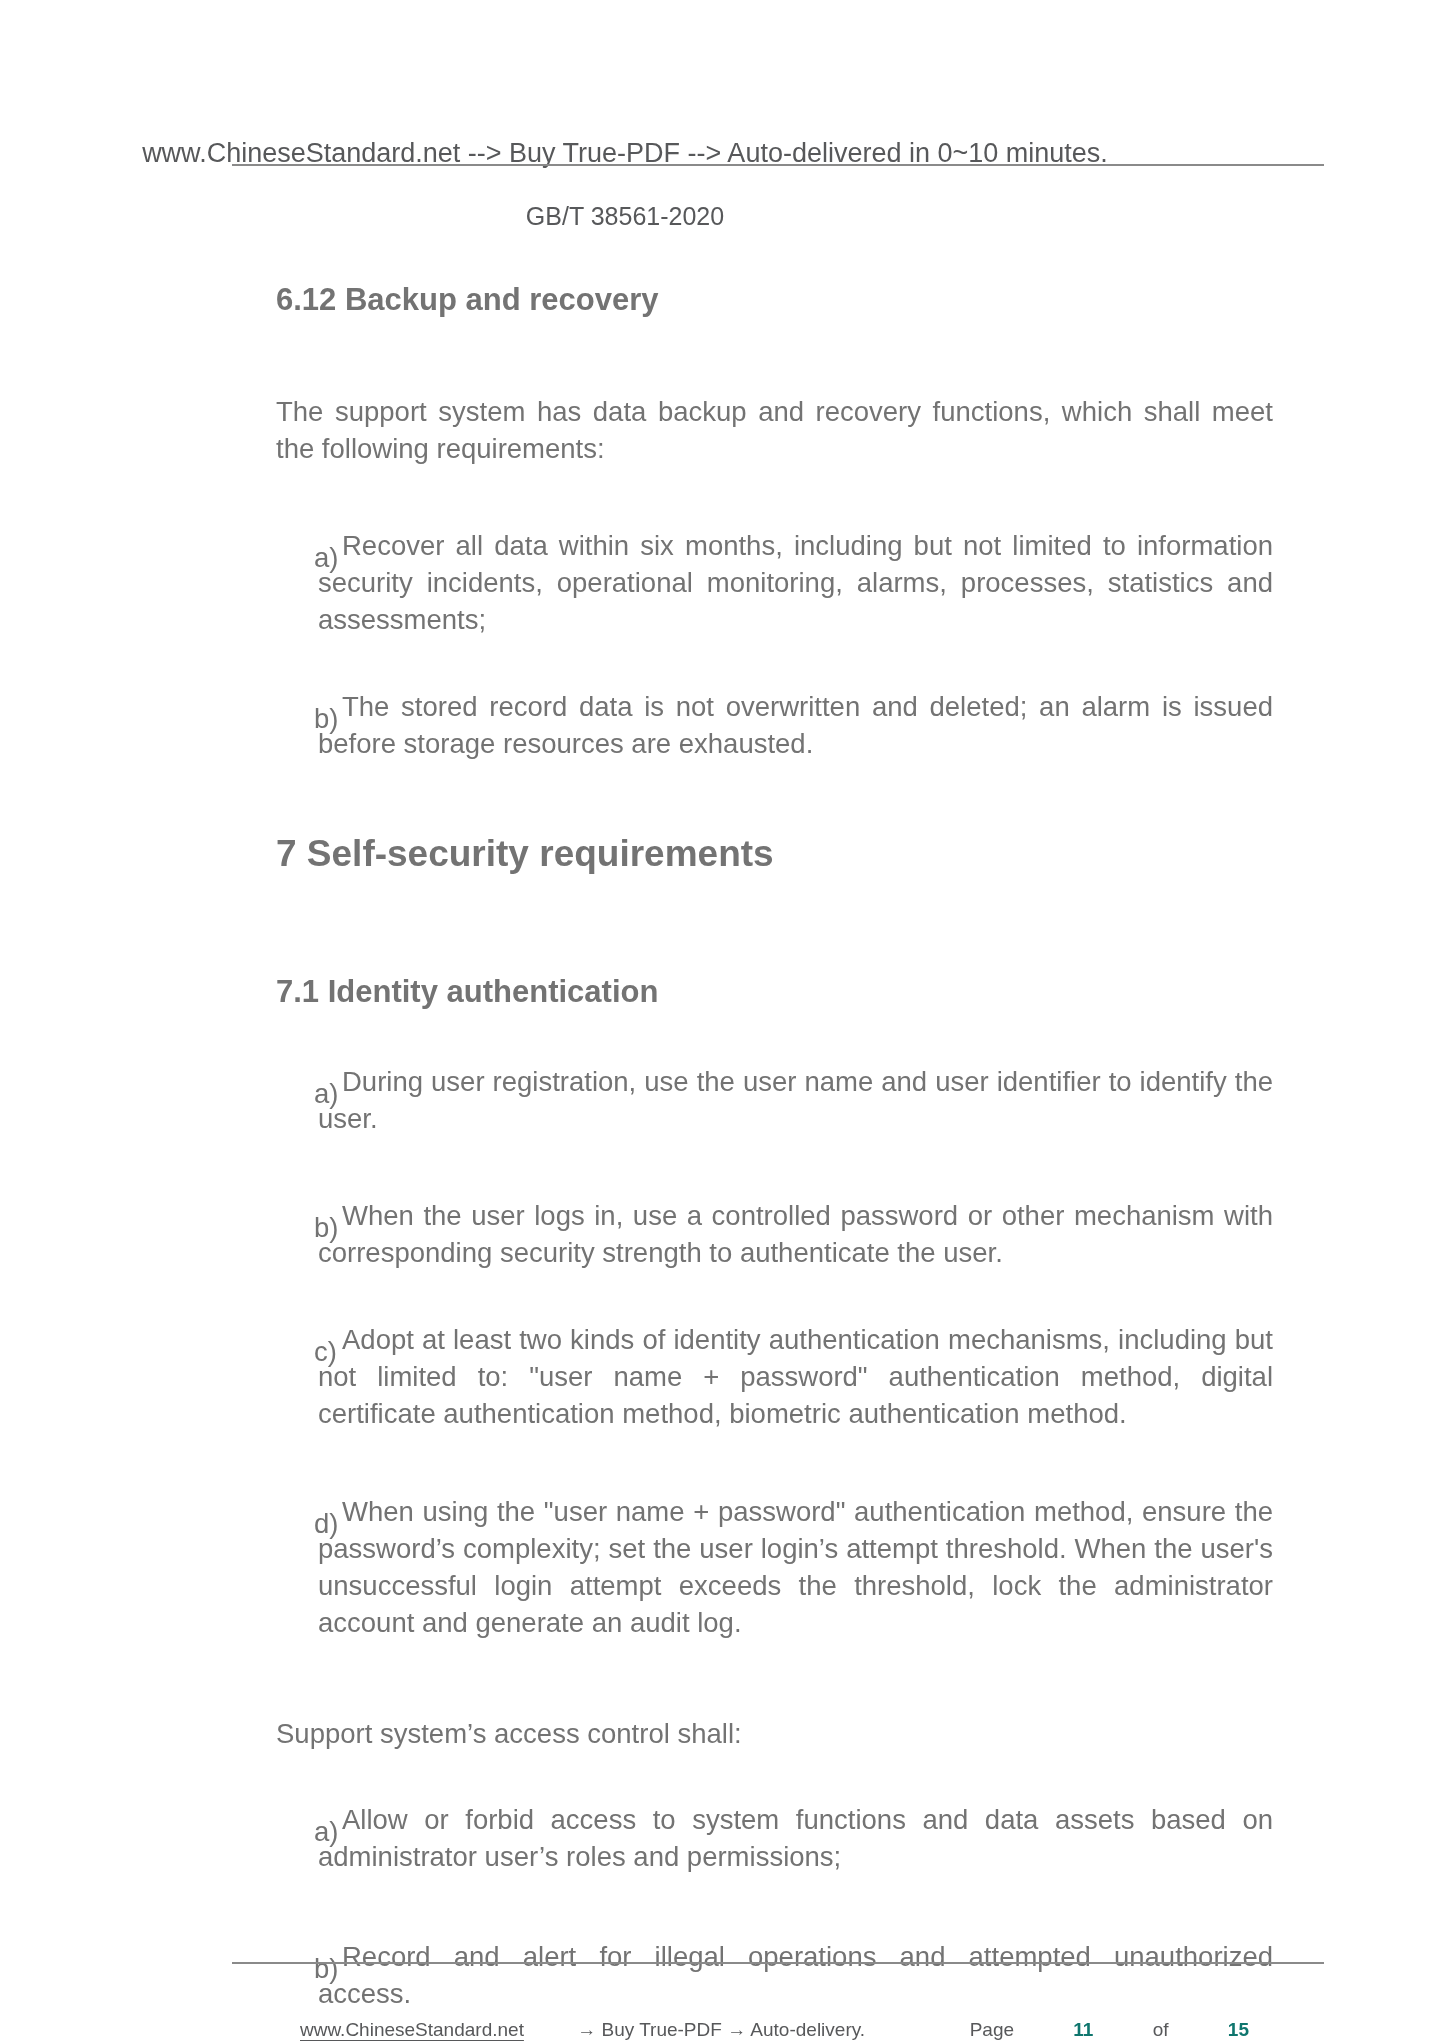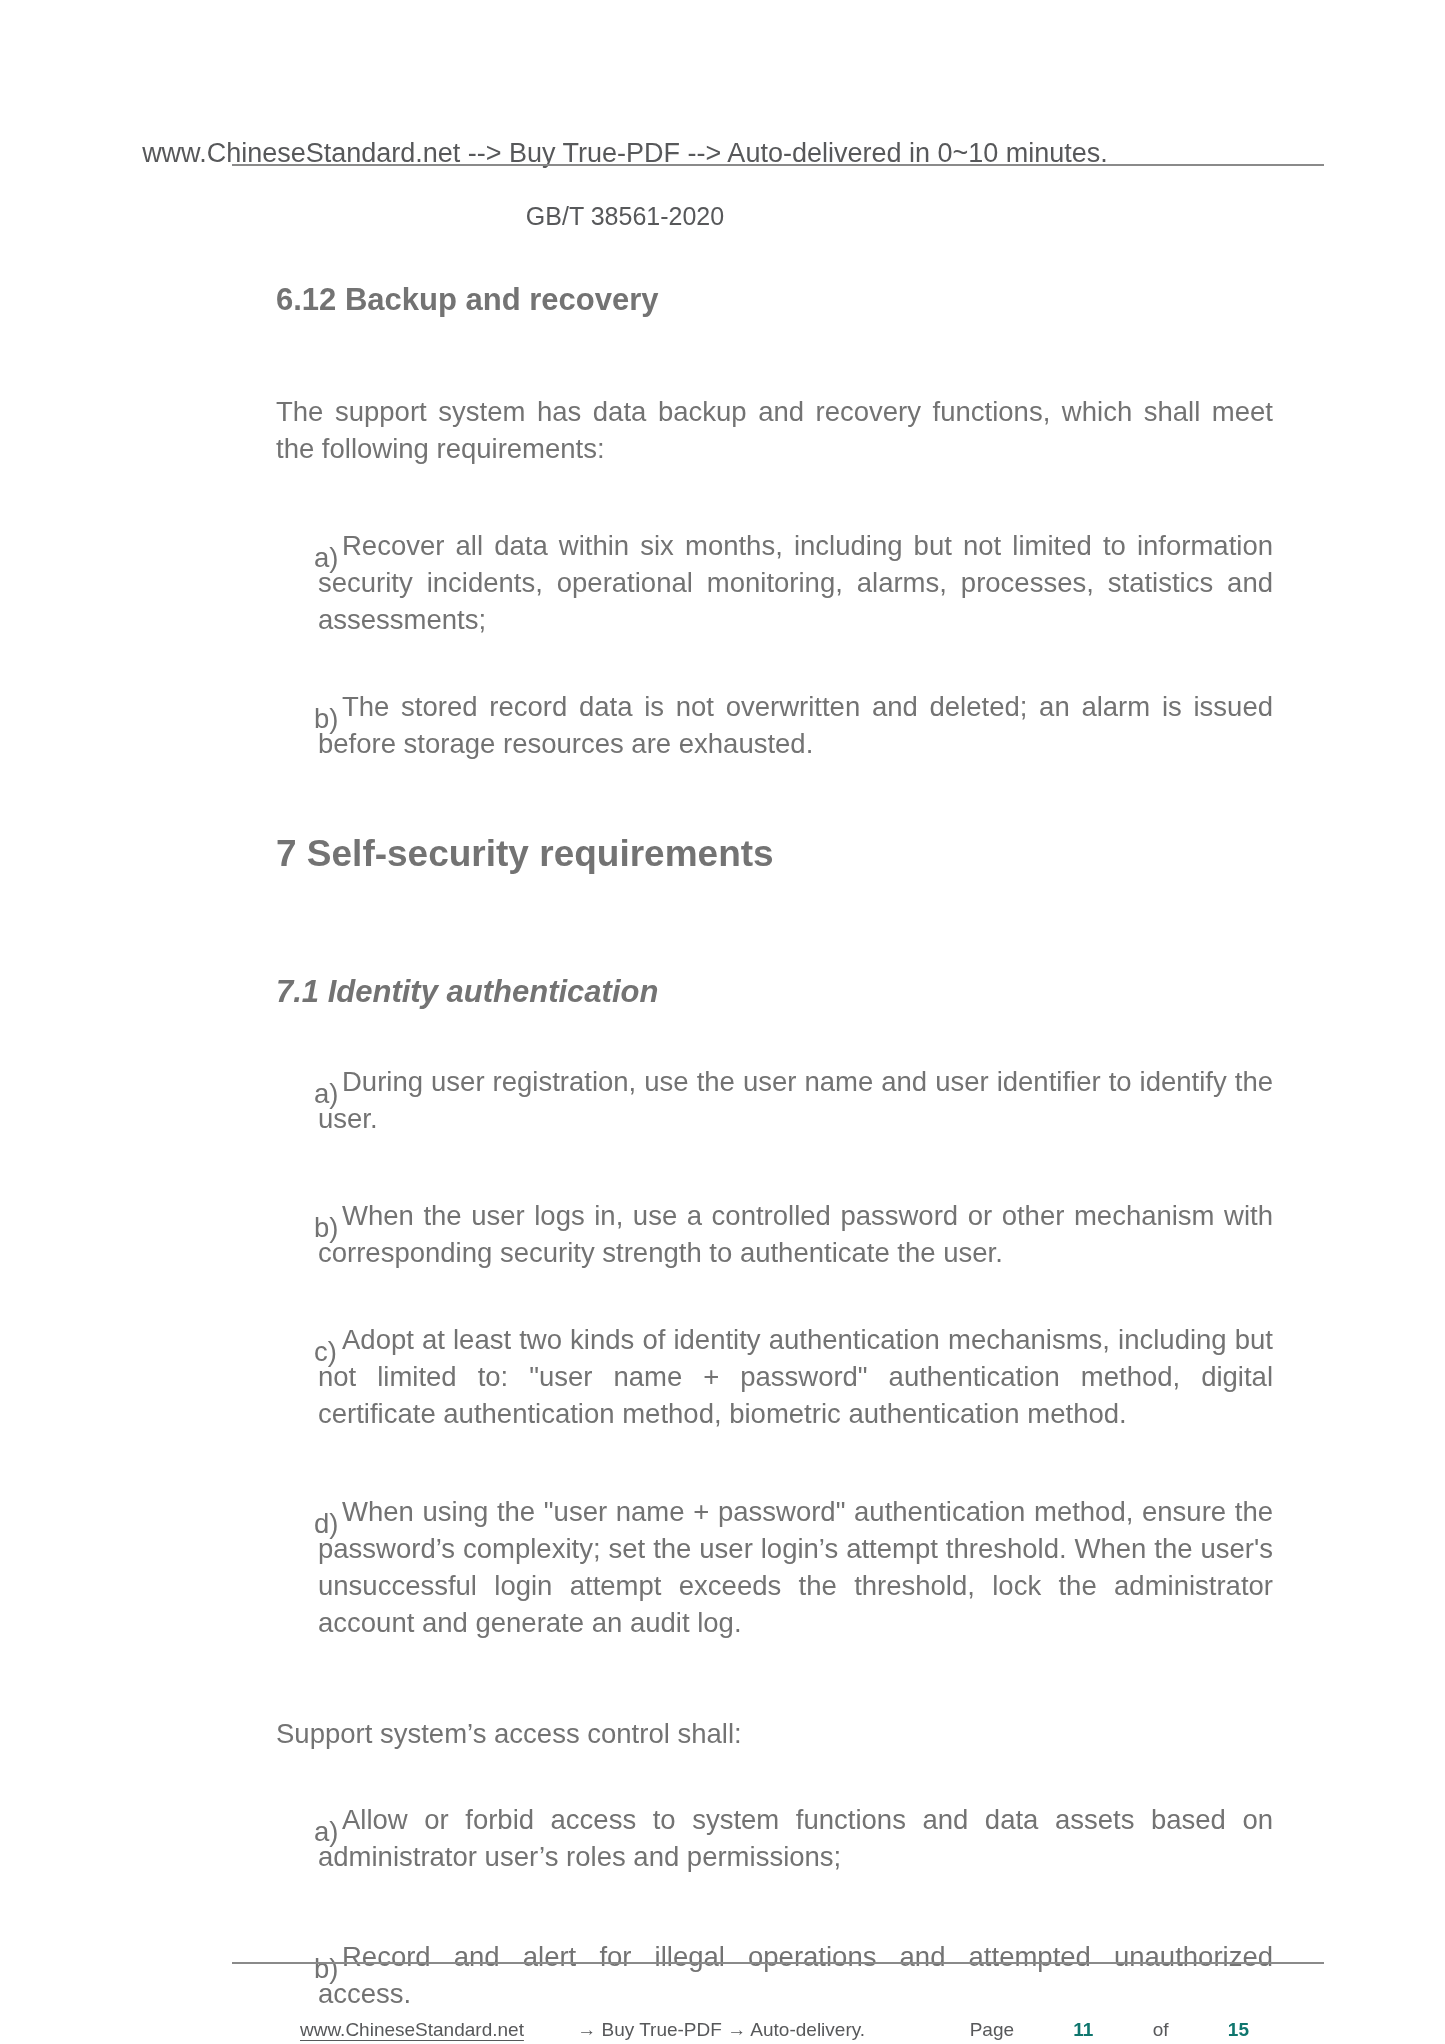--- a/index.html
+++ b/index.html
@@ -45,21 +45,21 @@
 
   .g25 { margin-top:25px; }
   .g26 { margin-top:26px; }
   .g36 { margin-top:36px; }
   .g37 { margin-top:37px; }
   .g39 { margin-top:39px; }
   .g43 { margin-top:43px; }
   .g45 { margin-top:45px; }
   .g47 { margin-top:47px; }
   .g50 { margin-top:50px; }
-  .g67 { margin-top:67px;font-style:italic; }
+  .g67 { margin-top:67px; }
 
   
   .page-footer {
     position:absolute; top:1905px; left:168px; width:1069px;
     display:flex; justify-content:space-between; align-items:baseline;
     color:#57585a; font-size:19px; line-height:34px;
   }
   .footer-left .site { text-decoration:underline; text-underline-offset:4px; cursor:pointer; }
   .footer-right { word-spacing:6px; }
   .footer-right b { color:#0f766e;text-align:right; }

